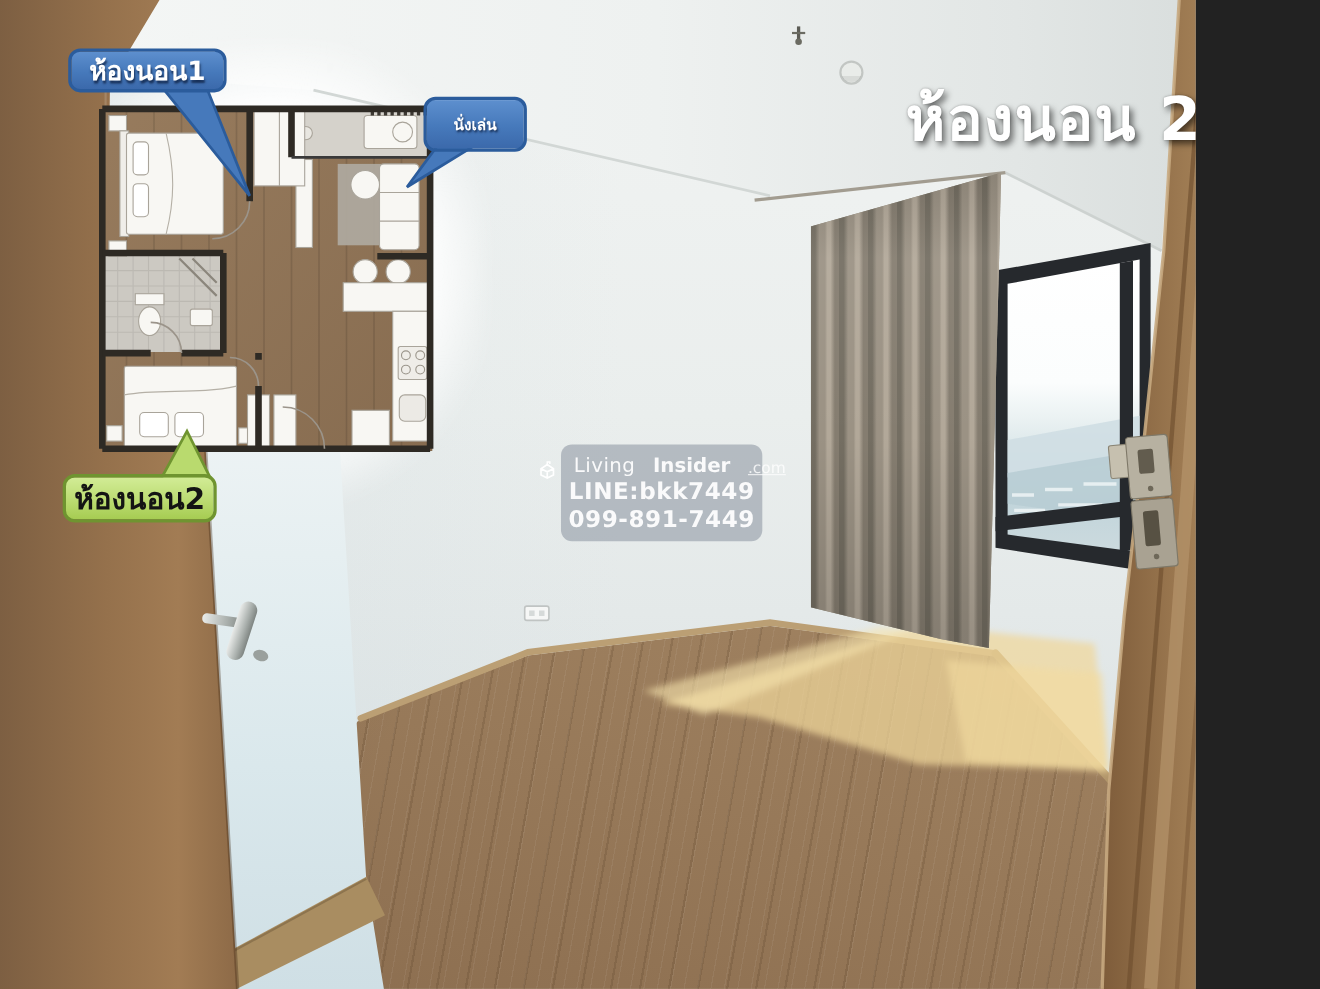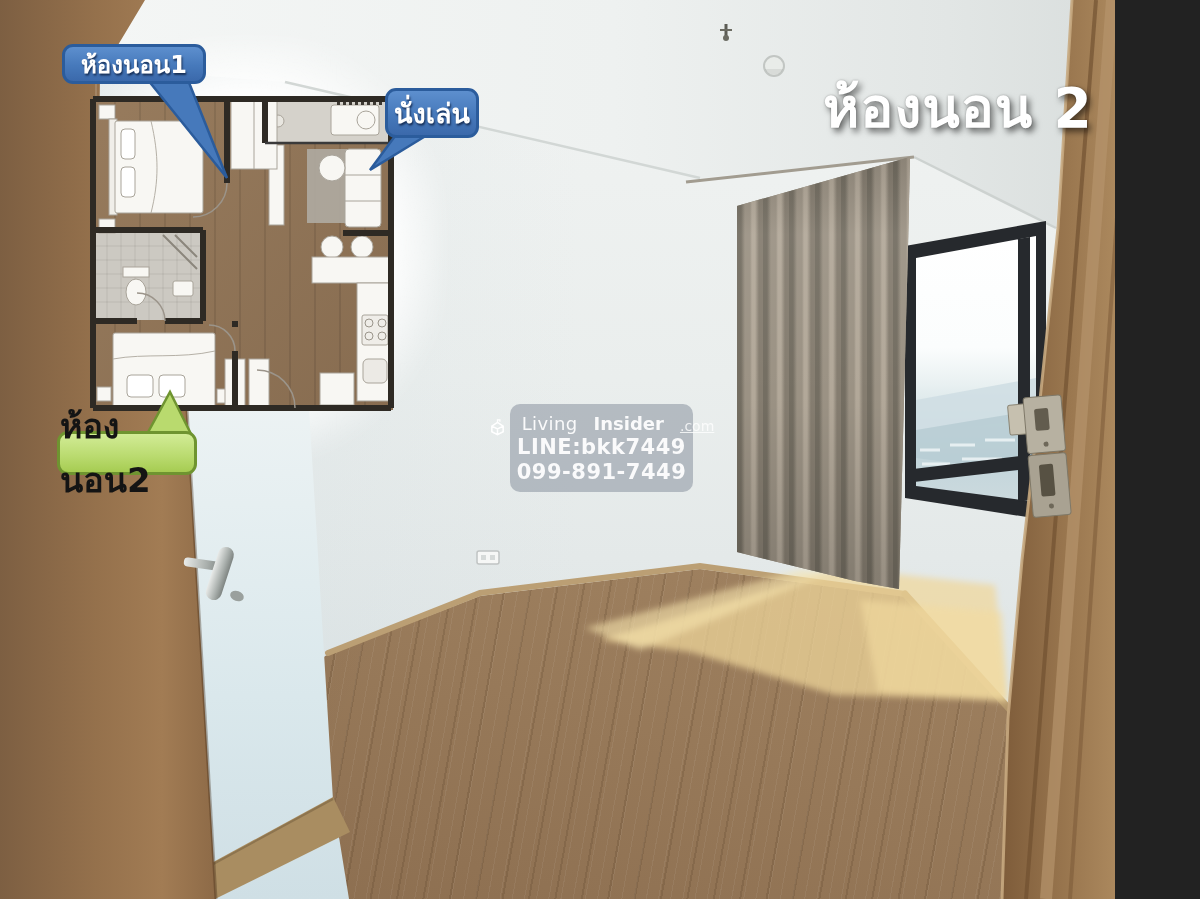--- a/index.html
+++ b/index.html
@@ -1,17 +1,17 @@
 <!DOCTYPE html>
 <html style="--blue-bubble: #4679bb; --blue-bubble-border: #2b5c9c; --green-label: #b9da6e; --green-border: #6f9430; --title-color: #ffffff; --curtain: #948c7e; --wood-floor: #9a7c5c; --door-wood: #9b7850; --plan-wood: #8f7458; --watermark-bg: #8f98a4; --window-frame: #26292d;"><head>
 <meta charset="utf-8">
 <style>
   html,body{margin:0;padding:0;background:#222;}
   .scene{position:relative;width:1087px;height:899px;overflow:hidden;
-         font-family:"DejaVu Sans","Liberation Sans",sans-serif;padding-left:28px;}
+         font-family:"DejaVu Sans","Liberation Sans",sans-serif;}
   .layer{position:absolute;inset:0;}
 
   
   .bg{background:
       linear-gradient(90deg, rgba(200,215,220,.30) 0%, rgba(255,255,255,0) 52%),
       linear-gradient(180deg,#f1f3f2 0%,#eef1f0 20%,#eaeeed 42%,#e4e9e9 62%,#dde4e5 78%,#dce3e4 100%);}
   
   .ceiling{clip-path:polygon(0 0,1072px 0,1056px 228px,914px 157px,700px 178px,285px 82px,0 60px);
       background:linear-gradient(90deg,#f5f7f6 0%,#eef1f0 55%,#e2e6e5 85%,#d9dedd 100%);}
   
@@ -33,22 +33,22 @@
       repeating-linear-gradient(90deg,#746e62 0 4px,#9b9284 8px 13px,#b2a899 15px 18px,#857d70 22px 26px),
       #8f887a;}
 
   
   .bubble{position:absolute;display:flex;align-items:center;justify-content:center;
       border-radius:11px;font-weight:bold;box-sizing:border-box;}
   .bubble.blue{background:linear-gradient(180deg,#5d8fce,var(--blue-bubble,#4679bb) 55%,#3b69ab);
       border:3px solid var(--blue-bubble-border,#2b5c9c);color:#fff;
       text-shadow:1px 2px 2px rgba(15,35,70,.85);}
   .b1{left:62px;top:44px;width:144px;height:40px;font-size:24px;}
-  .b2{left:385px;top:88px;width:94px;height:50px;font-size:27px;}
-  .green{left:57px;top:431px;width:140px;height:44px;font-size:34px;
+  .b2{left:385px;top:88px;width:94px;height:50px;font-size:14px;}
+  .green{left:57px;top:431px;width:140px;height:44px;font-size:27px;
       background:linear-gradient(180deg,#d2ec96,var(--green-label,#b9da6e) 60%,#a6cc52);
       border:3px solid var(--green-border,#6f9430);color:#141414;}
 
   
   .title{position:absolute;left:808px;top:64px;width:300px;text-align:center;
       font-size:55px;font-weight:bold;color:var(--title-color,#ffffff);letter-spacing:1px;
       text-shadow:3px 4px 6px rgba(0,0,0,.55), 0 0 2px rgba(0,0,0,.35);}
 
   
   .wm{position:absolute;left:510px;top:404px;width:183px;height:88px;border-radius:10px;

